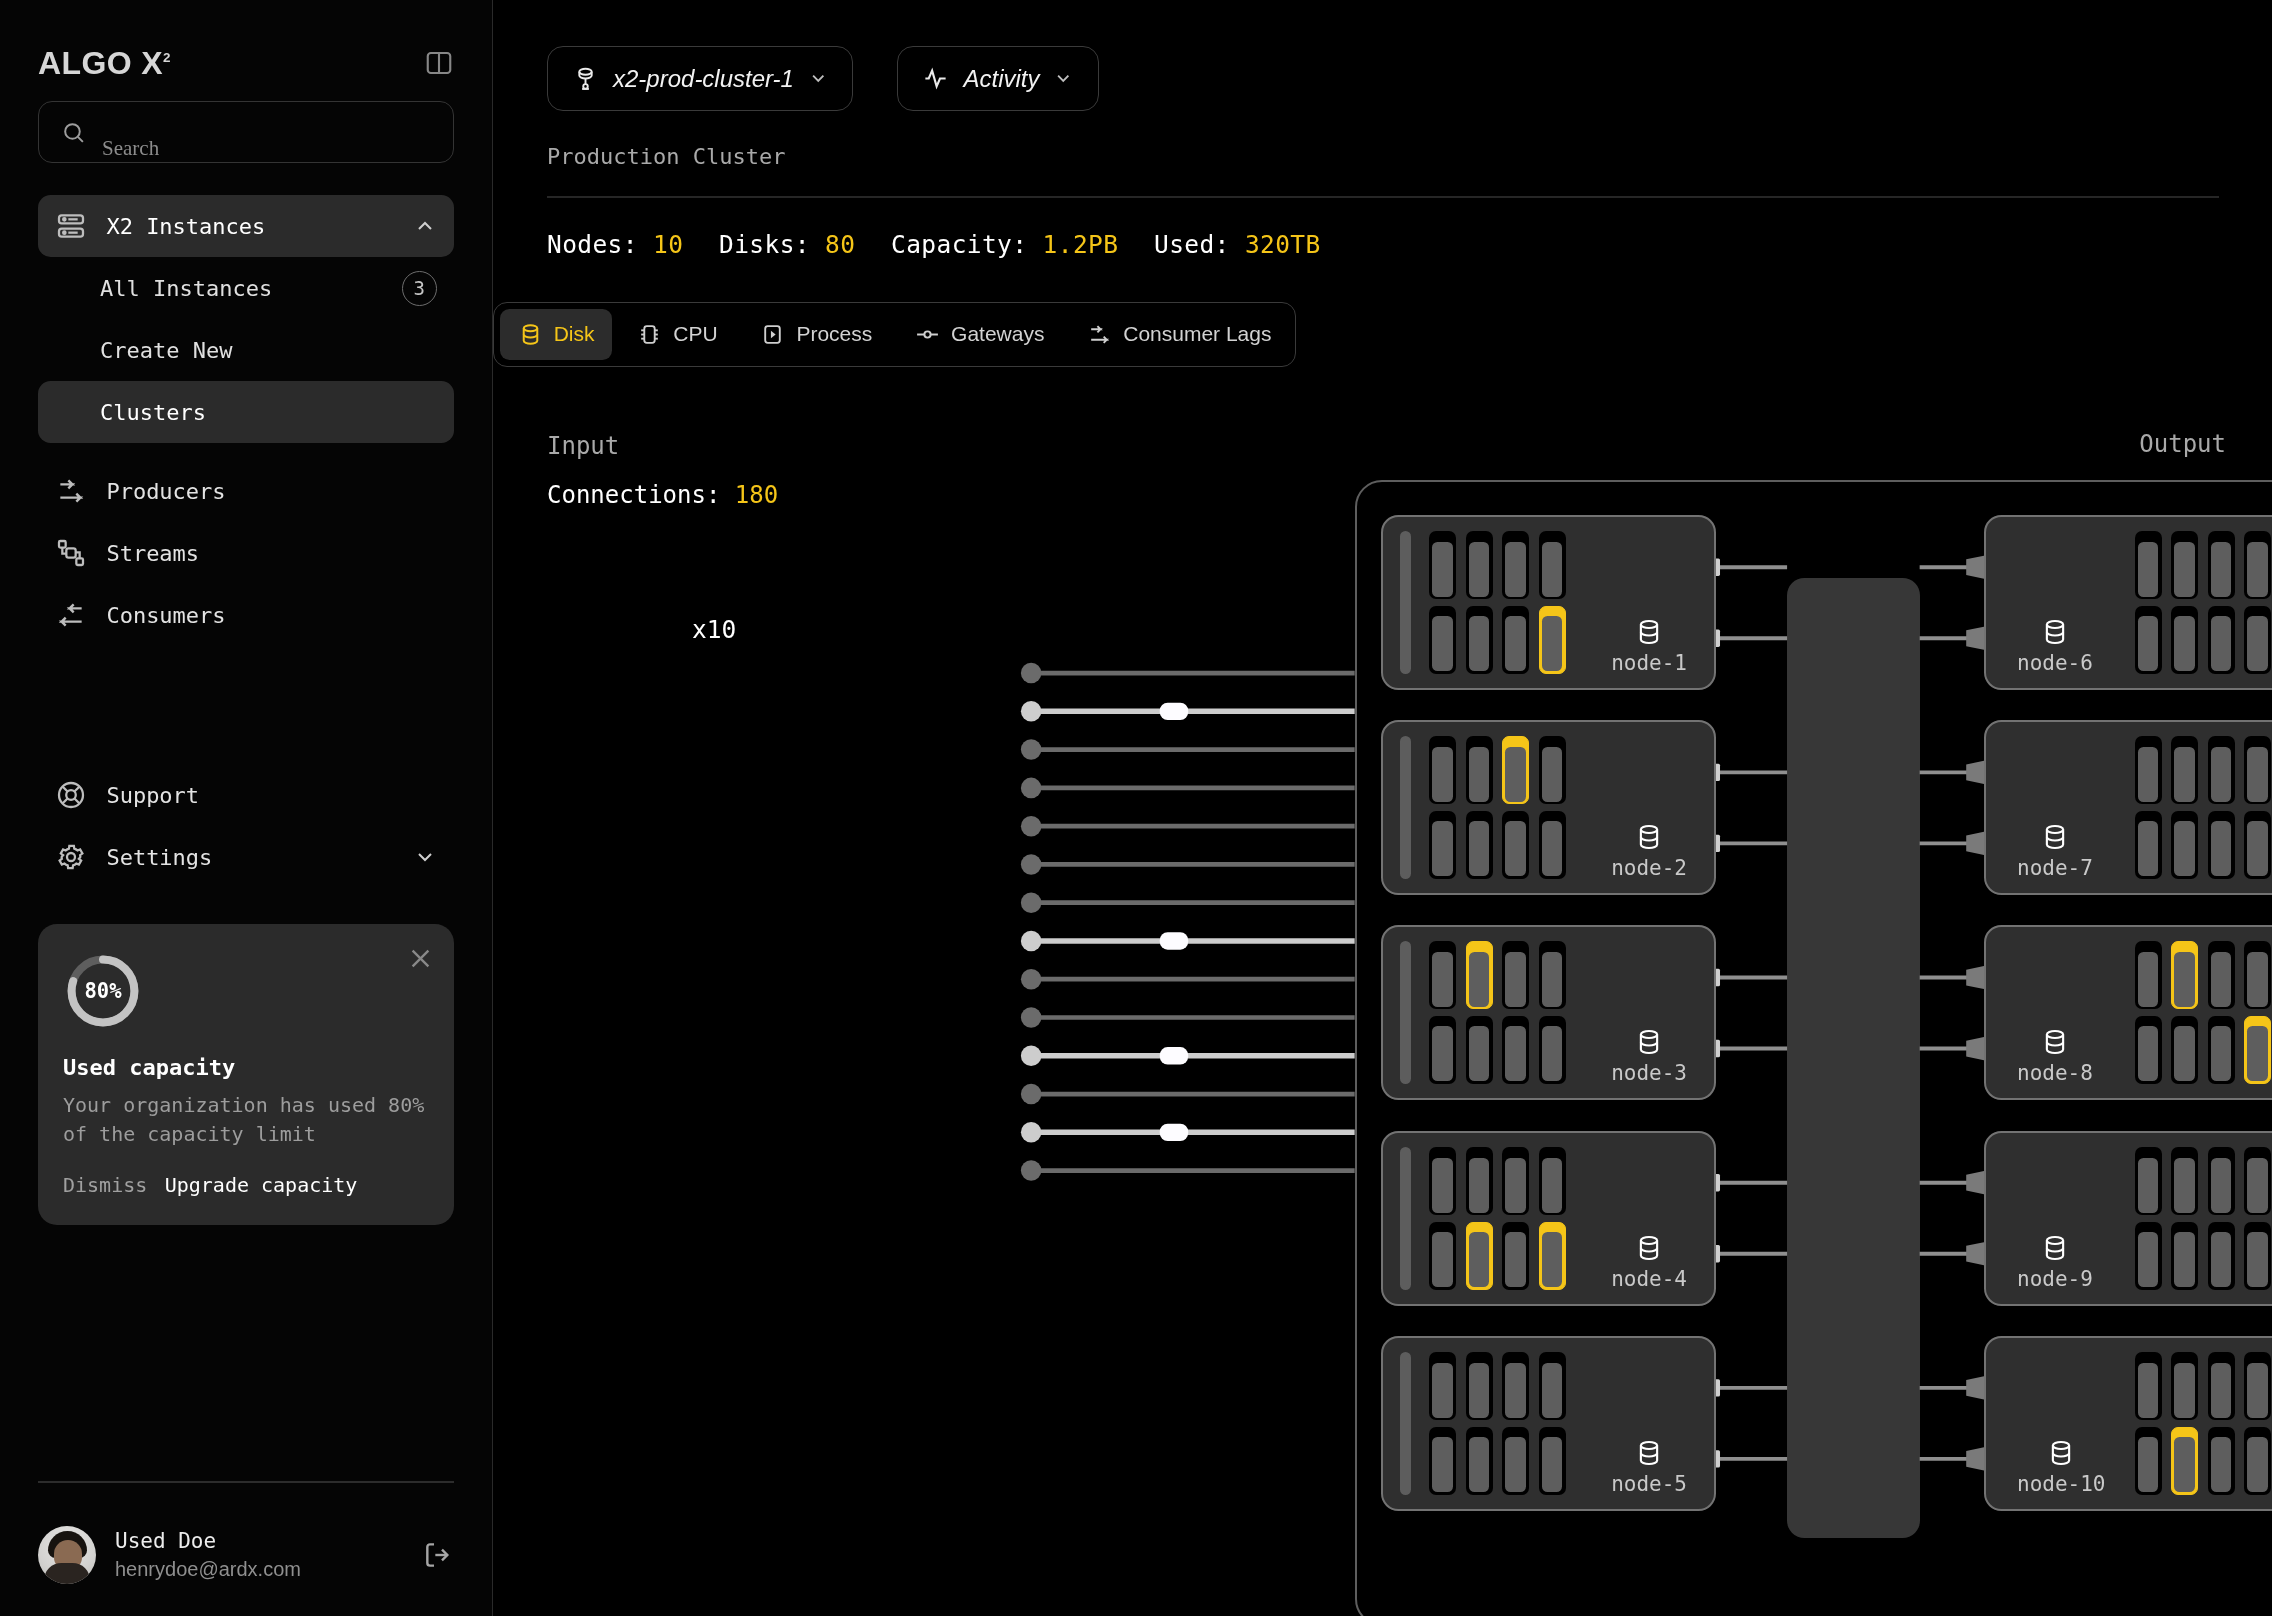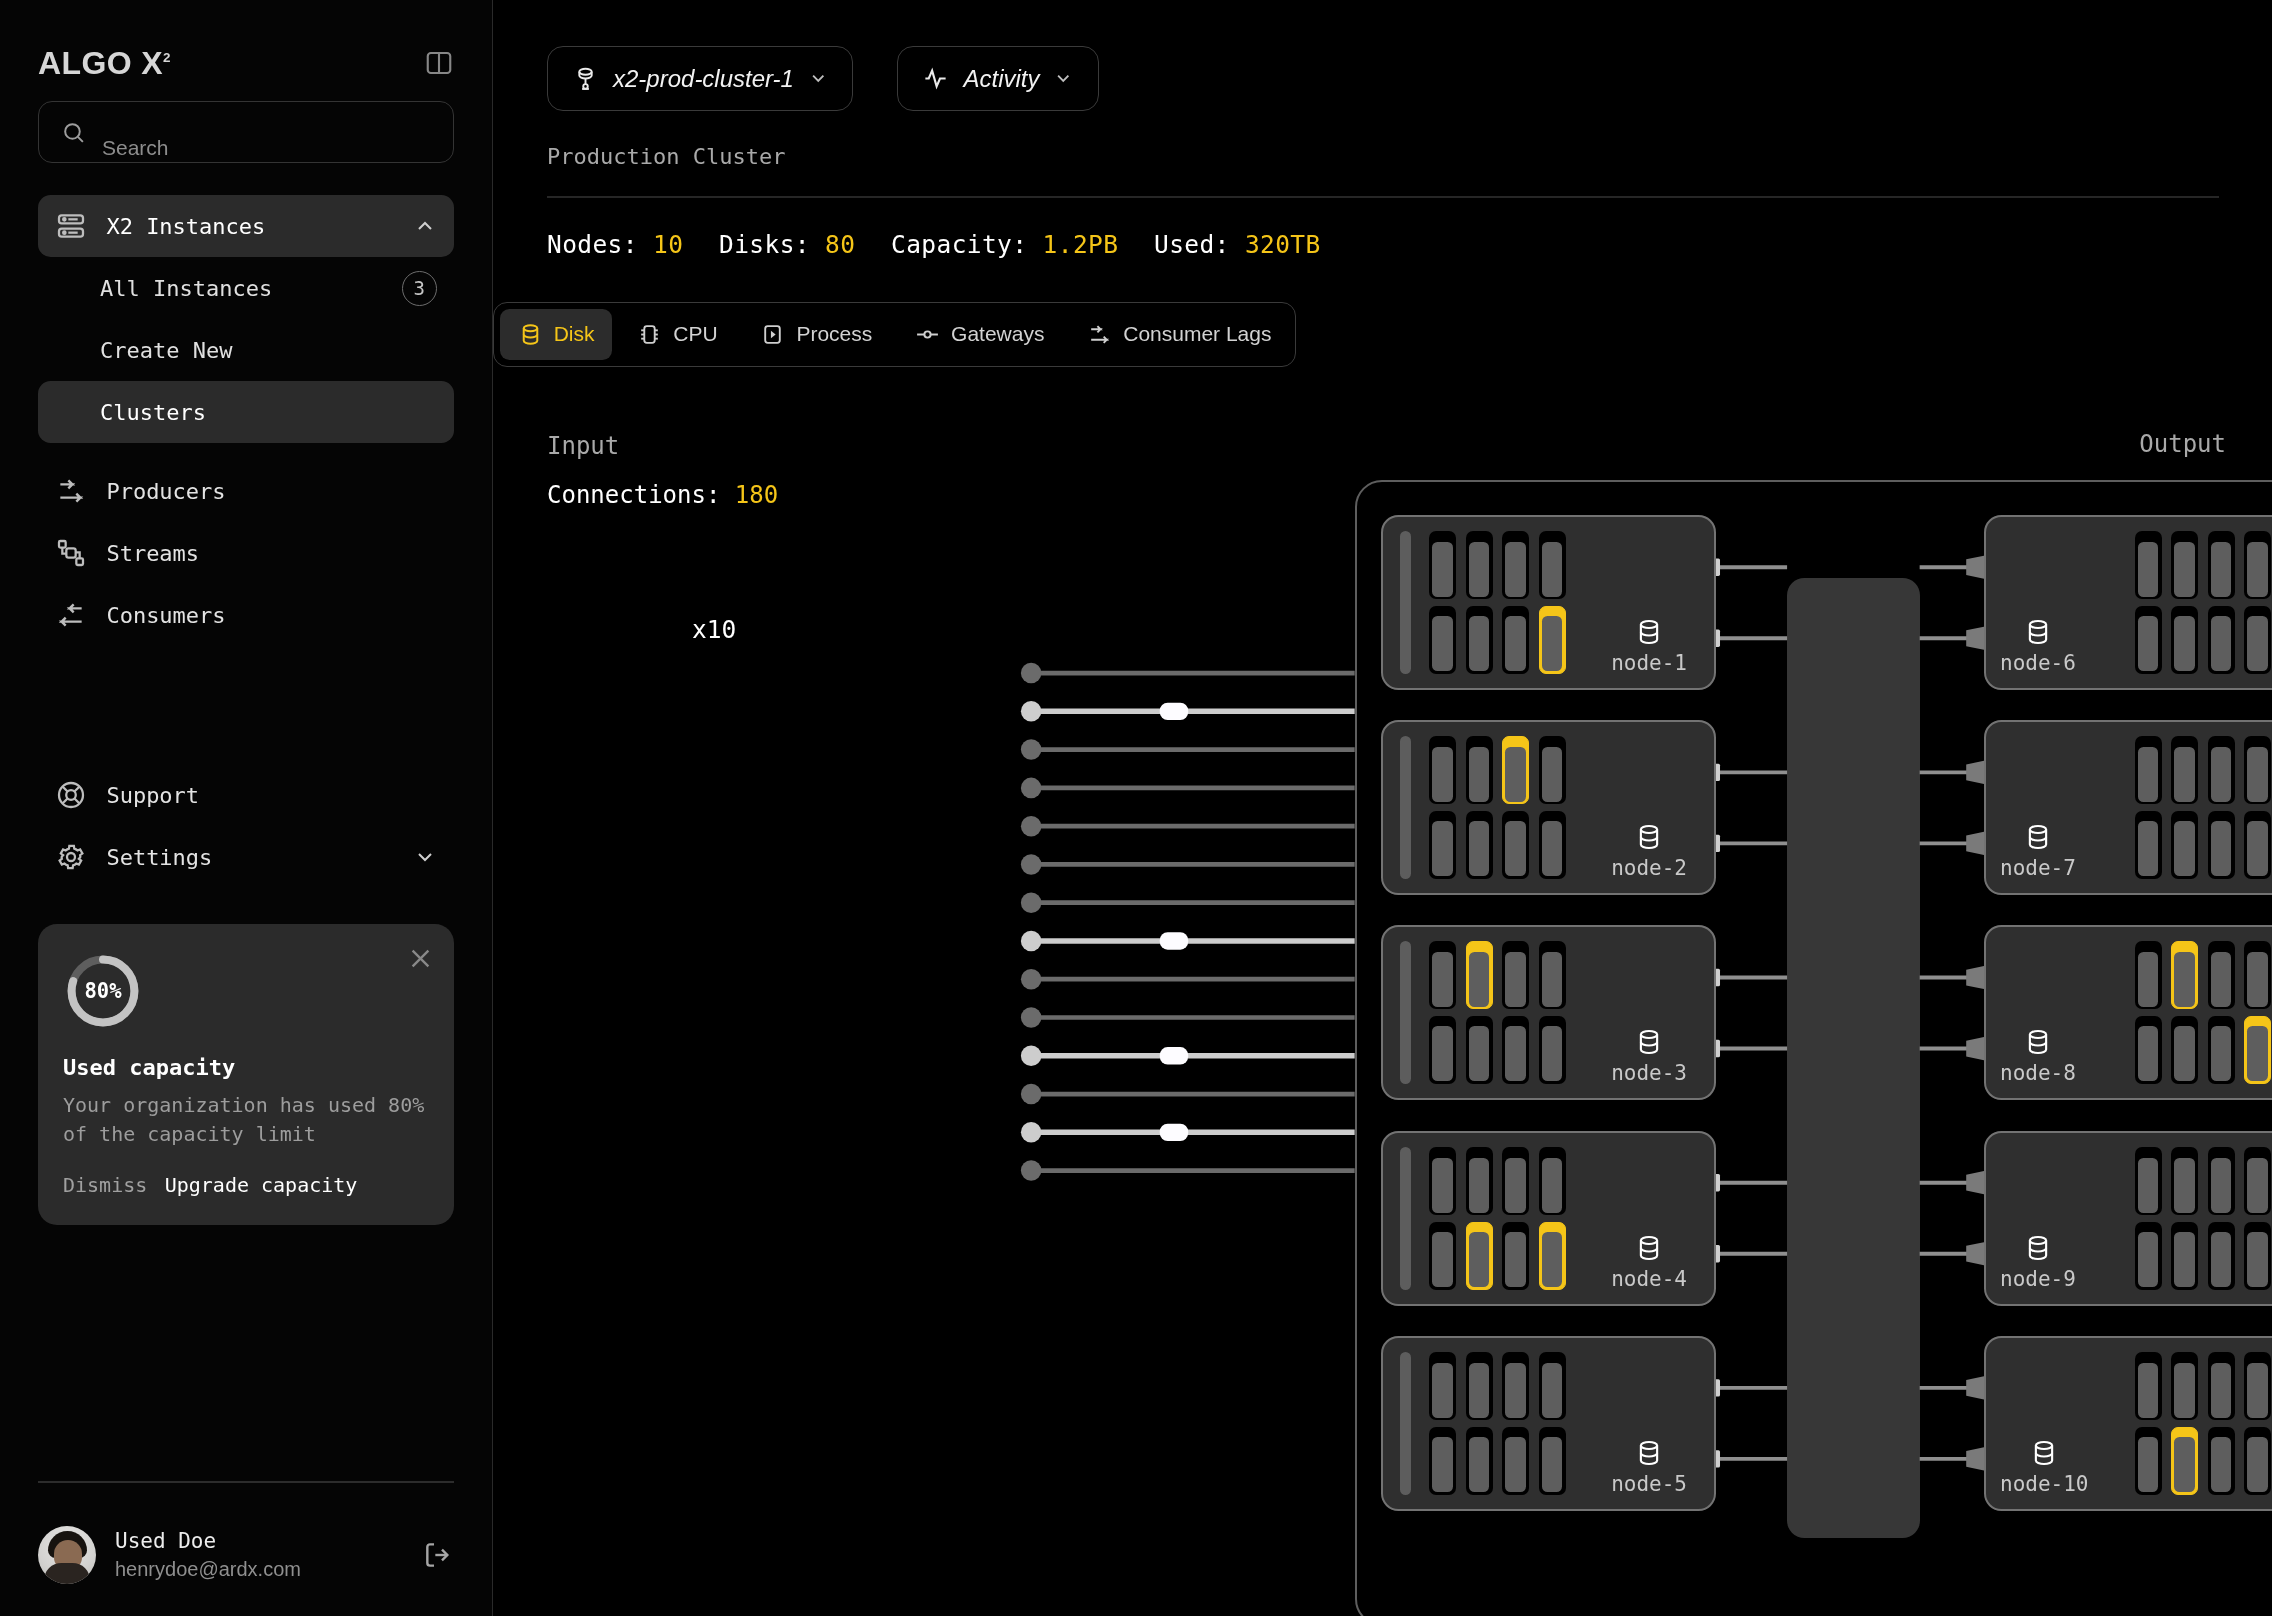--- a/index.html
+++ b/index.html
@@ -34,21 +34,21 @@
 
   .search-box {
     margin-top: 30px;
     height: 62px; border: 1.6px solid #343434; border-radius: 14px;
     display: flex; align-items: center; gap: 16px; padding: 0 22px;
     background: transparent;
   }
   .search-input {
     background: transparent; border: none; outline: none;
     color: #fef9c3; font-size: 21px;
-    font-family: Liberation Sans, sans-serif;
+    font-family: Liberation Serif, serif;
     flex: 1;
     margin-top: 32px;
   }
   .search-input::placeholder { color: #8d8d8d; }
 
   .nav { margin-top: 32px; }
   .nav-item {
     display: flex; align-items: center; gap: 19px;
     height: 62px; border-radius: 12.6px; padding: 0 17.4px;
     color: #e3e3e3; font-size: 22px; cursor: pointer;
@@ -216,21 +216,21 @@
   .disk .fill {
     position:absolute; left:2.4px; right:2.4px; top:9.5px; bottom:1.6px;
     background: #5e5e5e; border-radius: 5.5px;
   }
   .disk.hot { background: #F5C518; border-color: #F5C518; }
   .node-label {
     position: absolute; bottom: 12.6px;
     display: flex; flex-direction: column; align-items: center; gap: 4.7px;
   }
   .node.left-col  .node-label { right: 27px; }
-  .node.right-col .node-label { left: 14px; text-align: center; }
+  .node.right-col .node-label { left: 31px; text-align: center; }
   .node-label .nm { color: #c9c9c9; font-size: 21px; }
   .db-icon { width: 30px; height: 30px; }
 
   .bus {
     position: absolute; left: 430px; top: 96px;
     width: 133px; height: 960px;
     background: #373737; border-radius: 17.4px;
   }
 </style>
 </head>

